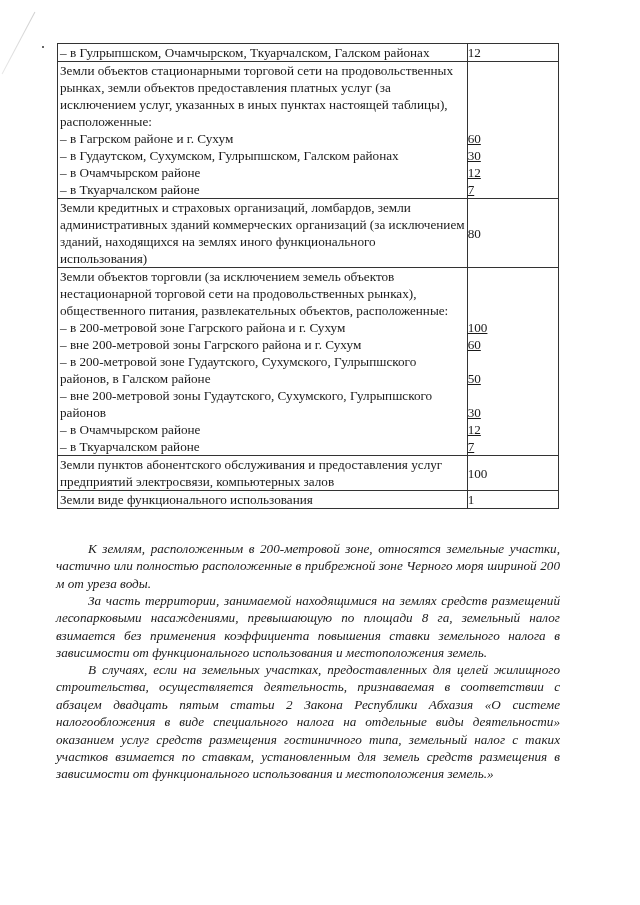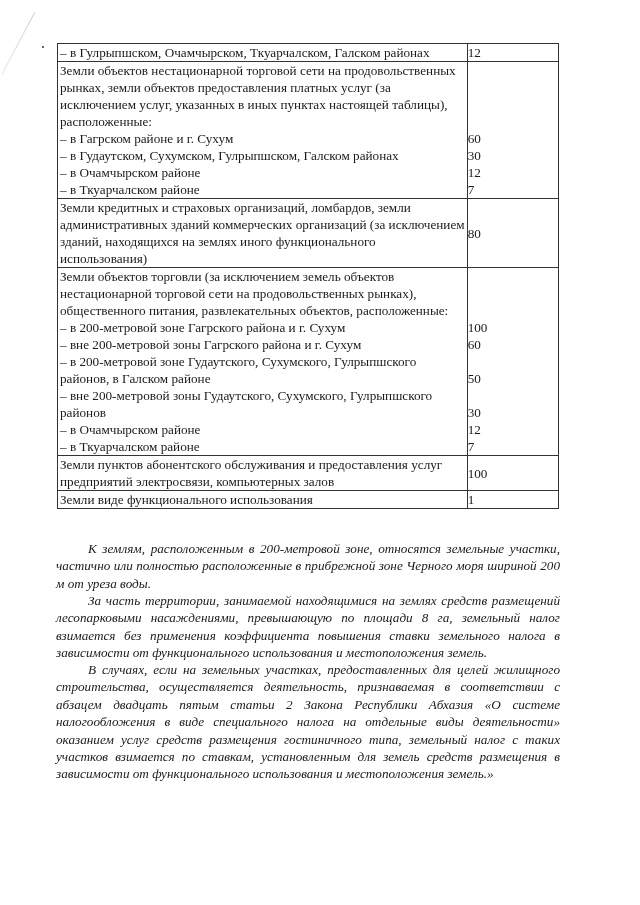--- a/index.html
+++ b/index.html
@@ -5,21 +5,21 @@
     html, body { margin: 0; padding: 0; background: #ffffff; }
     body { width: 640px; height: 905px; position: relative; overflow: hidden;
            font-family: "Liberation Serif", "DejaVu Serif", serif; color: #1a1a1a; }
     .scan-mark { position: absolute; left: 18px; top: 8px; width: 1px; height: 70px;
                  background: linear-gradient(#bbb, #ddd); transform: rotate(28deg); opacity: .7; }
     .scan-dot { position: absolute; left: 42px; top: 46px; width: 2px; height: 2px; background: #333; border-radius: 50%; }
     table.rates { position: absolute; left: 57px; top: 43px; width: 502px; border-collapse: collapse;
                   font-size: 13.2px; line-height: 17px; }
     table.rates td { border: 1px solid #333; padding: 0 2px; vertical-align: top; }
     table.rates td.val { width: 96px; text-align: left; vertical-align: middle; padding: 0; }
-    table.rates td.val.stack { vertical-align: top; }
+    table.rates td.val.stack { vertical-align: top; text-decoration: underline; }
     .line { display: block; white-space: nowrap; }
     .vline { display: block; height: 17px; }
     .para { position: absolute; left: 56px; width: 504px; font-size: 13.2px; line-height: 17.4px;
             text-align: justify; text-indent: 32px; margin: 0; font-style: italic; }
   </style>
 </head>
 <body>
 
 <div class="scan-mark"></div>
 <div class="scan-dot"></div>
@@ -29,21 +29,21 @@
       <tr>
         <td>
           <span class="line">– в Гулрыпшском, Очамчырском, Ткуарчалском, Галском районах</span>
         </td>
         <td class="val">
           <span class="line">12</span>
         </td>
       </tr>
       <tr>
         <td>
-          <span class="line">Земли объектов нестационарной торговой сети на продовольственных</span>
+          <span class="line">Земли объектов стационарными торговой сети на продовольственных</span>
           <span class="line">рынках, земли объектов предоставления платных услуг (за</span>
           <span class="line">исключением услуг, указанных в иных пунктах настоящей таблицы),</span>
           <span class="line">расположенные:</span>
           <span class="line">– в Гагрском районе и г. Сухум</span>
           <span class="line">– в Гудаутском, Сухумском, Гулрыпшском, Галском районах</span>
           <span class="line">– в Очамчырском районе</span>
           <span class="line">– в Ткуарчалском районе</span>
         </td>
         <td class="val stack">
           <span class="vline"></span>

